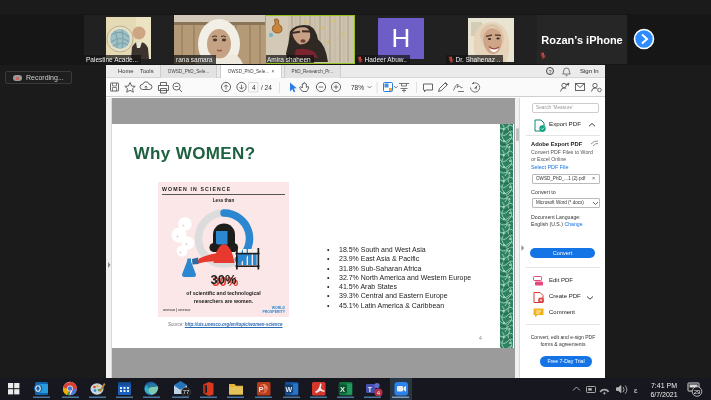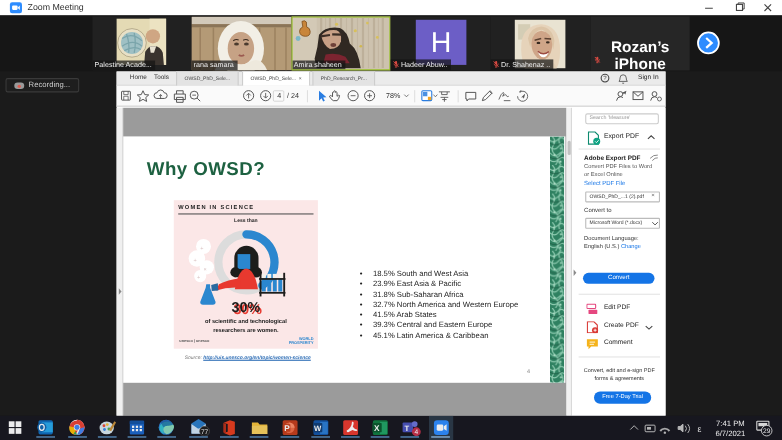--- a/index.html
+++ b/index.html
@@ -47,32 +47,20 @@
 .pnl-divider { position:absolute; left:6px; width:74px; border-top:1px solid #e4e4e4; }
 .bluebtn { position:absolute; background:#1474e6; border-radius:8px; color:#fff; text-align:center; }
 
 
 #taskbar { position:absolute; left:0; top:378px; width:711px; height:22px; background:#17171f; }
 </style>
 </head>
 <body>
 <div id="root">
 
-  <div id="titlebar">
-    <div id="zicon"></div>
-    <div id="ztitle">Zoom Meeting</div>
-    <svg width="70" height="14" style="position:absolute; right:8px; top:0;">
-      <g stroke="#444" stroke-width="1" fill="none">
-        <path d="M8 7.5 h7"></path>
-        <rect x="36.5" y="4" width="5.5" height="5.5"></rect>
-        <path d="M38 4 v-1.3 h5.5 v5.5 h-1.3" stroke-width="0.9"></path>
-        <path d="M62 4 l6 6 M68 4 l-6 6"></path>
-      </g>
-    </svg>
-  </div>
 
   <div id="strip">
 
     <div class="tile" style="left:84px; width:90px; background:#212121;">
       <svg width="90" height="49" style="position:absolute;left:0;top:0;">
         <rect x="22" y="2" width="45" height="42" fill="#e4dab4"></rect>
         <rect x="52" y="2" width="15" height="42" fill="#ece3c2"></rect>
         <circle cx="36" cy="24" r="13" fill="#e8e0c6" stroke="#a89c7c" stroke-width="0.7"></circle>
         <circle cx="36" cy="24" r="10" fill="#9fc0c4"></circle>
         <path d="M27 20 Q36 14 45 22 M27 27 Q37 20 45 27 M29 31 Q38 26 44 30 M31 16 Q34 24 33 33 M38 15 Q40 24 38 33" stroke="#7ba5ab" stroke-width="1.2" fill="none"></path>
@@ -158,21 +146,21 @@
         <path d="M31 47 Q36 40 42 42 L52 42 Q58 40 60 47 Z" fill="#e0ceb4"></path>
       </svg>
       <div class="vlabel"><svg width="6" height="7" style="margin-right:1.5px; vertical-align:-1px;">
             <rect x="2.1" y="0.5" width="1.9" height="3.2" rx="0.9" fill="#d84a42"></rect>
             <path d="M1.2 2.8 a1.9 1.9 0 0 0 3.8 0 M3.05 4.7 V6 M2 6 h2.1" stroke="#d84a42" stroke-width="0.7" fill="none"></path>
             <path d="M0.8 0.8 L5.2 5.8" stroke="#d84a42" stroke-width="0.9"></path>
           </svg>Dr. Shahenaz ..</div>
     </div>
 
     <div class="tile" style="left:537px; width:90px; background:#262626;">
-      <div style="position:absolute; left:0; top:19px; width:90px; text-align:center; color:#fff; font-size:14px; font-weight:bold;">Rozan’s iPhone</div>
+      <div style="position:absolute; left:0; top:19px; width:90px; text-align:center; color:#fff; font-size:11px; font-weight:bold;">Rozan’s iPhone</div>
       <div style="position:absolute; left:3px; bottom:1px;"><svg width="7" height="8" style="margin-right:1.5px; vertical-align:-1px;">
             <rect x="2.1" y="0.5" width="1.9" height="3.2" rx="0.9" fill="#d84a42"></rect>
             <path d="M1.2 2.8 a1.9 1.9 0 0 0 3.8 0 M3.05 4.7 V6 M2 6 h2.1" stroke="#d84a42" stroke-width="0.7" fill="none"></path>
             <path d="M0.8 0.8 L5.2 5.8" stroke="#d84a42" stroke-width="0.9"></path>
           </svg></div>
     </div>
 
     <svg width="22" height="22" style="position:absolute; left:633px; top:14px;">
       <circle cx="11" cy="11" r="9.5" fill="#2d8cff" stroke="#ffffff" stroke-width="1.6"></circle>
       <path d="M9 6.5 L14 11 L9 15.5" stroke="#ffffff" stroke-width="2" fill="none"></path>
@@ -274,21 +262,21 @@
         </svg>
       </div>
       <div id="content">
         <div id="lrail">
             <svg width="6" height="10" style="position:absolute;left:0;top:162px;">
               <path d="M2 2 L4.5 5 L2 8 Z" fill="#8a8a8a"></path>
             </svg>
           </div>
         <div id="docarea">
           <div id="page">
-            <div style="position:absolute; left:21.5px; top:20px; font-size:17px; font-weight:bold; color:#1d6141; letter-spacing:0.4px;">Why OWSD?</div>
+            <div style="position:absolute; left:21.5px; top:20px; font-size:17px; font-weight:bold; color:#1d6141; letter-spacing:0.4px;">Why WOMEN?</div>
 
             <div style="position:absolute; left:46px; top:58px; width:131px; height:135px; background:#fbe7e7;">
               <div style="position:absolute; left:4px; top:4px; font-size:5.2px; font-weight:bold; color:#222; letter-spacing:1.1px;">WOMEN IN SCIENCE</div>
               <div style="position:absolute; left:4px; top:11.5px; width:123px; border-top:0.8px solid #555;"></div>
               <div style="position:absolute; left:0; top:16px; width:131px; text-align:center; font-size:4.6px; font-weight:bold; color:#222;">Less than</div>
               <svg width="131" height="100" style="position:absolute; left:0; top:0;">
 
                 <circle cx="66" cy="56.5" r="25.5" fill="none" stroke="#dcdcdc" stroke-width="7.5"></circle>
                 <path d="M66 31 a25.5 25.5 0 0 1 14.5 46.5" fill="none" stroke="#2b87cf" stroke-width="7.5" stroke-linecap="round"></path>
 

